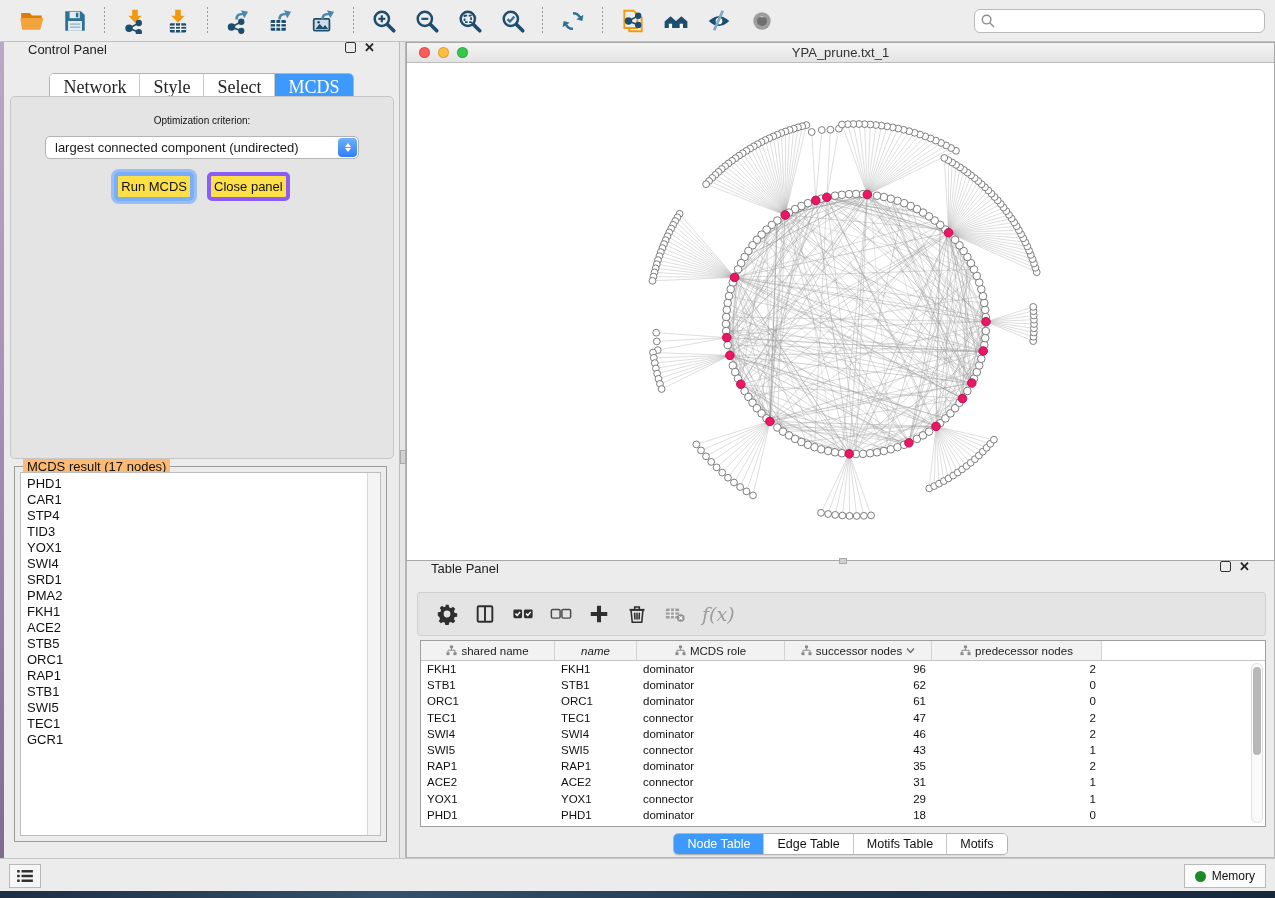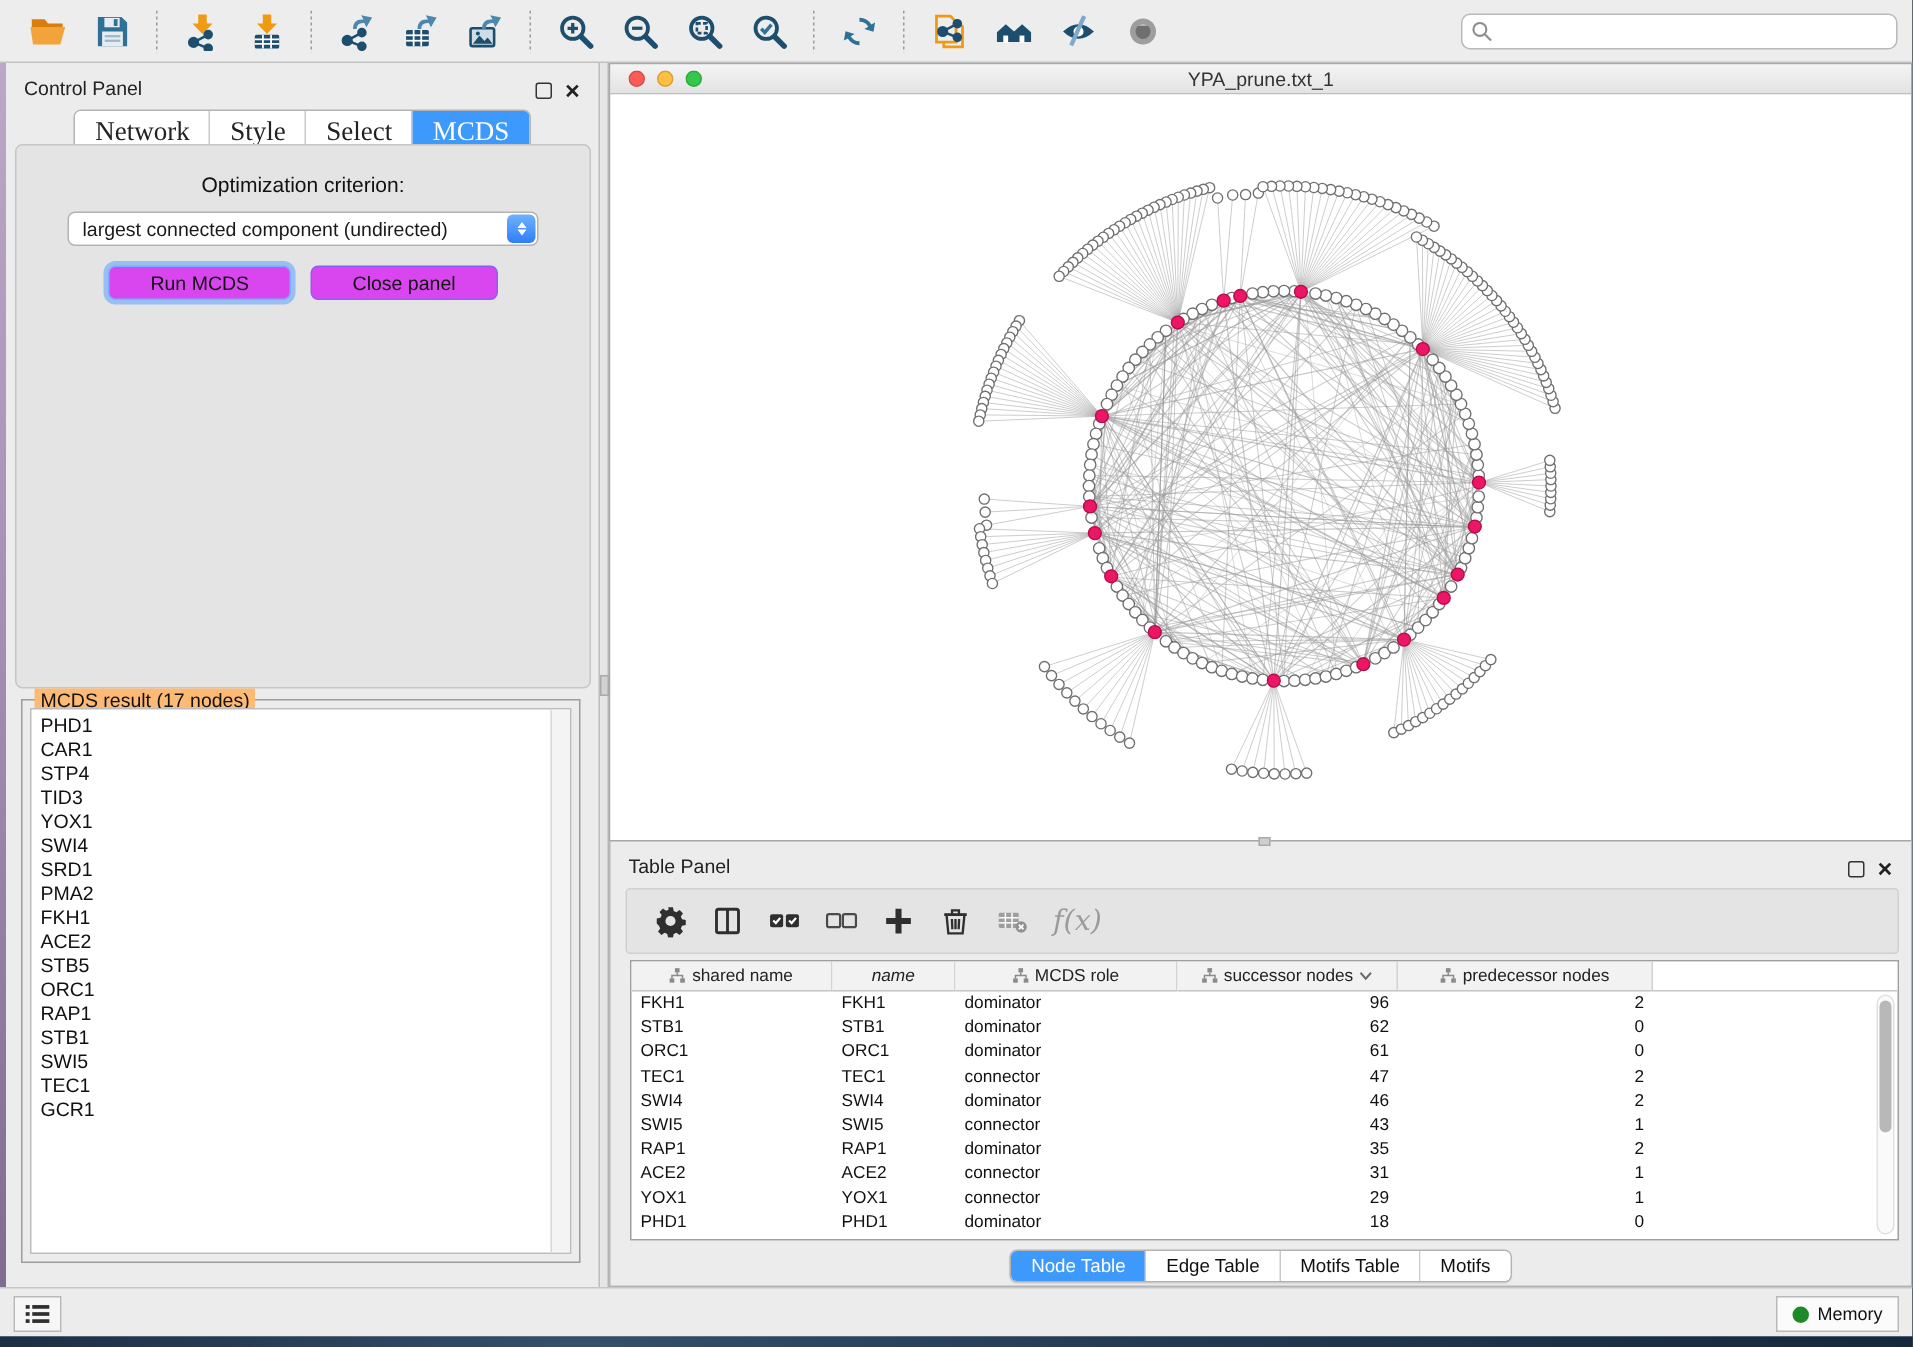--- a/index.html
+++ b/index.html
@@ -15,41 +15,41 @@
   .searchwrap { margin-left:auto; position:relative; }
   .search { width:291px; height:24px; border:1px solid #b9b9b9; border-radius:6px; background:#fff; padding:0 8px 0 26px; font-size:12px; outline:none; font-family:"Liberation Sans",sans-serif; }
   .searchwrap svg { position:absolute; left:7px; top:5px; width:14px; height:14px; }
 
   
   .desk-left { position:absolute; left:0; top:42px; width:4px; height:816px; background:linear-gradient(#b9a8c6,#a893b8 40%,#7e6d91); }
   .desk-bottom { position:absolute; left:0; top:891px; width:1275px; height:7px; background:linear-gradient(90deg,#1d2e44,#35506b 30%,#233a52 60%,#16283c); }
 
   
   .cpanel { position:absolute; left:4px; top:42px; width:396px; height:816px; background:#ececec; border-right:1px solid #bdbdbd; }
-  .panel-titlerow { height:24px; display:flex; align-items:flex-end; padding:0 12px;gap:47px; }
+  .panel-titlerow { height:24px; display:flex; align-items:flex-start; padding:0 24px;gap:47px; }
   .panel-title { font-size:13px; color:#222; }
   .wbtns { margin-left:auto; display:flex; align-items:center; gap:8px; }
   .wfloat { width:11px; height:11px; border:1.6px solid #333; border-radius:2px; display:inline-block; cursor:pointer; }
   .wclose { font-size:13px; font-weight:bold; color:#222; cursor:pointer; line-height:11px; }
 
   .tabs { display:flex; justify-content:center; margin-top:7px; }
   .tabgroup { display:flex; border:1px solid #b3b3b3; border-radius:5px; overflow:hidden; background:#fff; }
   .tab { padding:3px 13px; font-size:18px; background:#fff; border-right:1px solid #c9c9c9; cursor:pointer; color:#222;font-family:Liberation Serif, serif; }
   .tab:last-child { border-right:none; }
   .tab.sel { background:#3d99fc; color:#fff; }
 
   .cbody { position:absolute; left:6px; top:54px; width:384px; height:363px; background:#e4e4e4; border:1px solid #c6c6c6; border-radius:5px; }
-  .opt-label { text-align:center; margin-top:18px; font-size:14px; color:#111; }
+  .opt-label { text-align:center; margin-top:18px; font-size:10px; color:#111; }
   .dropdown { position:relative; margin:10px auto 0 auto; width:314px; height:23px; background:#fff; border:1px solid #b3b3b3; border-radius:5px; display:flex; align-items:center; padding-left:9px; font-size:13px; cursor:pointer; }
   .dd-cap { position:absolute; right:1px; top:1px; width:19px; height:19px; background:linear-gradient(#6fb1fd,#2f7ef8); border-radius:4px; display:flex; flex-direction:column; align-items:center; justify-content:center; gap:1px; }
   .dd-cap i { width:0; height:0; border-left:3.5px solid transparent; border-right:3.5px solid transparent; }
   .dd-up { border-bottom:4.5px solid #fff; }
   .dd-dn { border-top:4.5px solid #fff; }
   .btnrow { display:flex; justify-content:center; gap:13px; margin-top:13px; }
-  .pbtn { font-family:"Liberation Sans",sans-serif; font-size:13px; padding:3px 27px; background:#d946ef; border:1px solid #8b5cf6; border-radius:5px; cursor:pointer; color:#111; }
+  .pbtn { font-family:"Liberation Sans",sans-serif; font-size:13px; padding:3px 3px; background:#fde047; border:4px solid #8b5cf6; border-radius:5px; cursor:pointer; color:#111; }
   .pbtn.focused { box-shadow:0 0 0 3px rgba(90,160,255,.55); border-color:#7aaefb; }
 
   .groupbox { position:absolute; left:10px; top:424px; width:373px; height:376px; border:1px solid #9c9c9c; }
   .legend { position:absolute; left:8px; top:-8px; background:#fdba74; padding:0 4px; font-size:13px; color:#111; }
   .listbox { position:absolute; inset:5px; background:#fff; border:1px solid #bdbdbd; overflow:hidden; }
   .listbox .scroll { position:absolute; right:0; top:0; bottom:0; width:13px; background:#f4f4f4; border-left:1px solid #d8d8d8; }
   .mcds-list { padding:3px 0 0 6px; font-size:13px; line-height:16px; color:#111; }
 
   
   .vsplit { position:absolute; left:400px; top:42px; width:6px; height:816px; background:#e6e6e6; border-right:1px solid #b5b5b5; }

